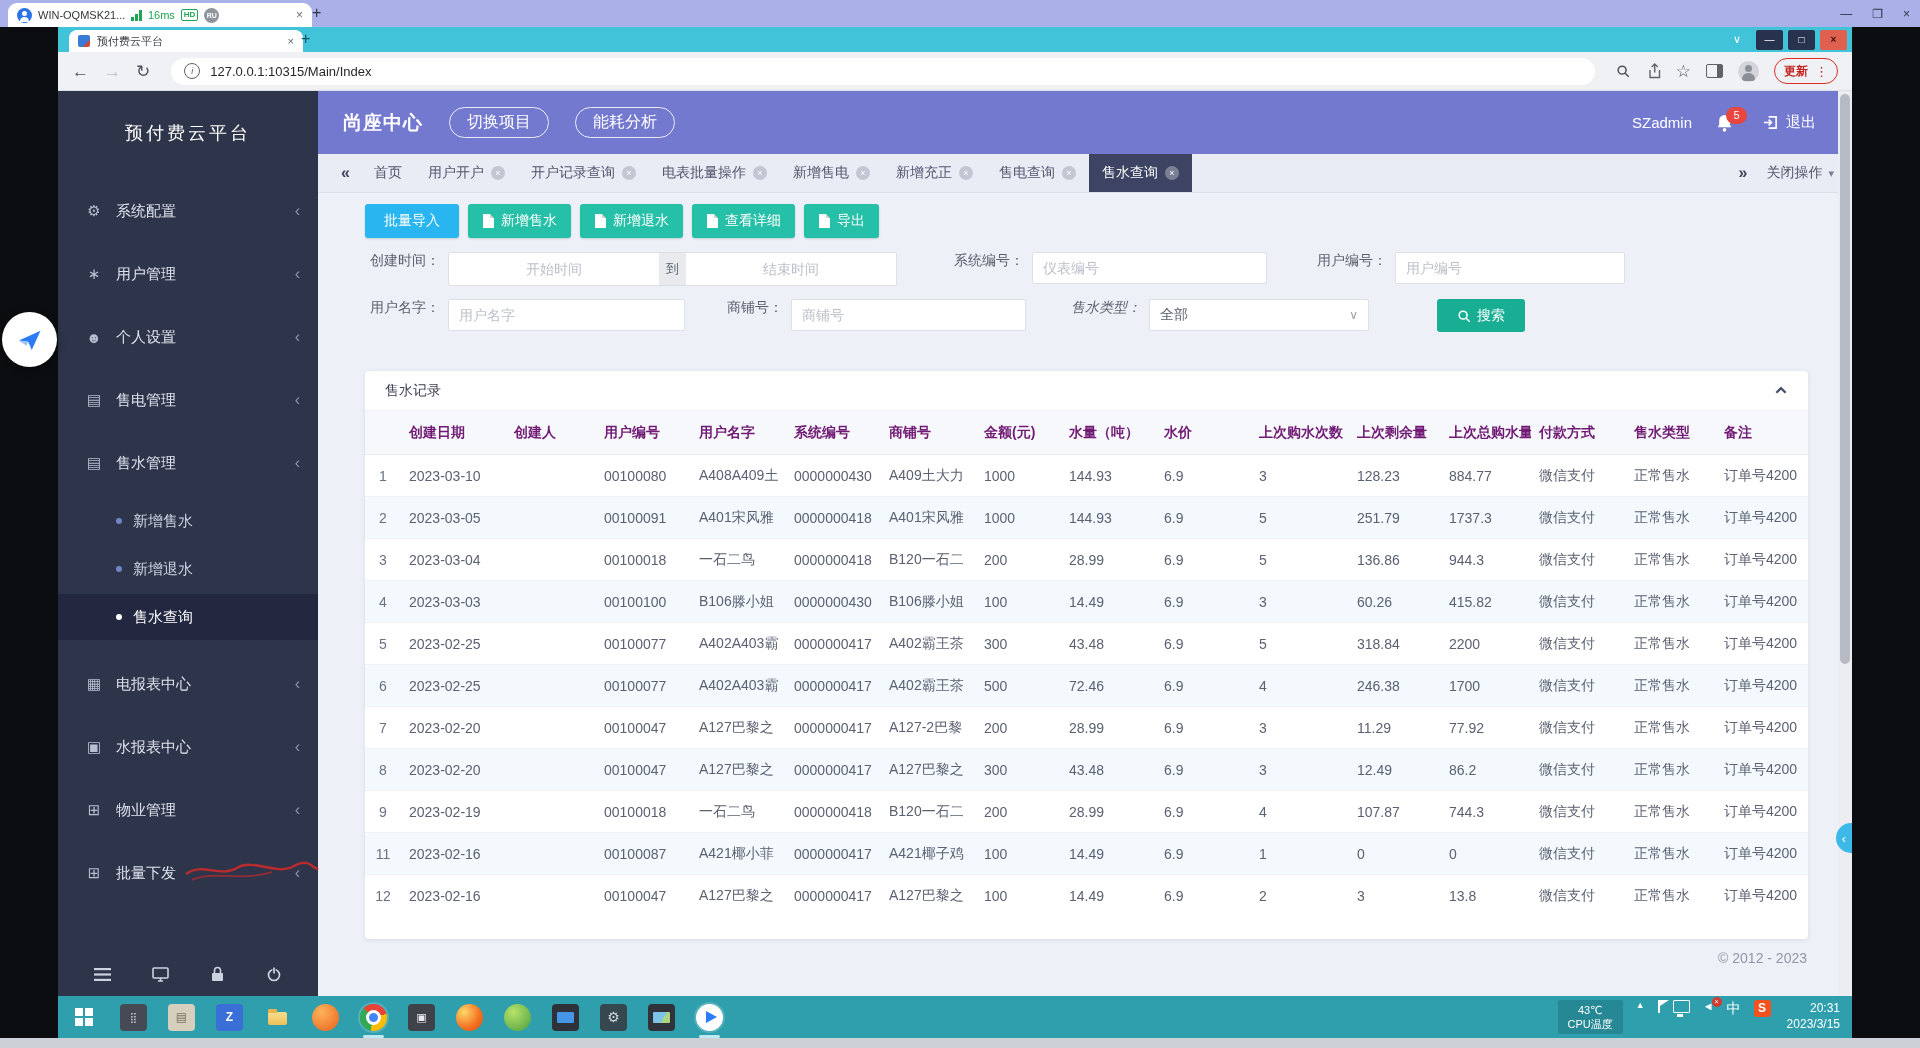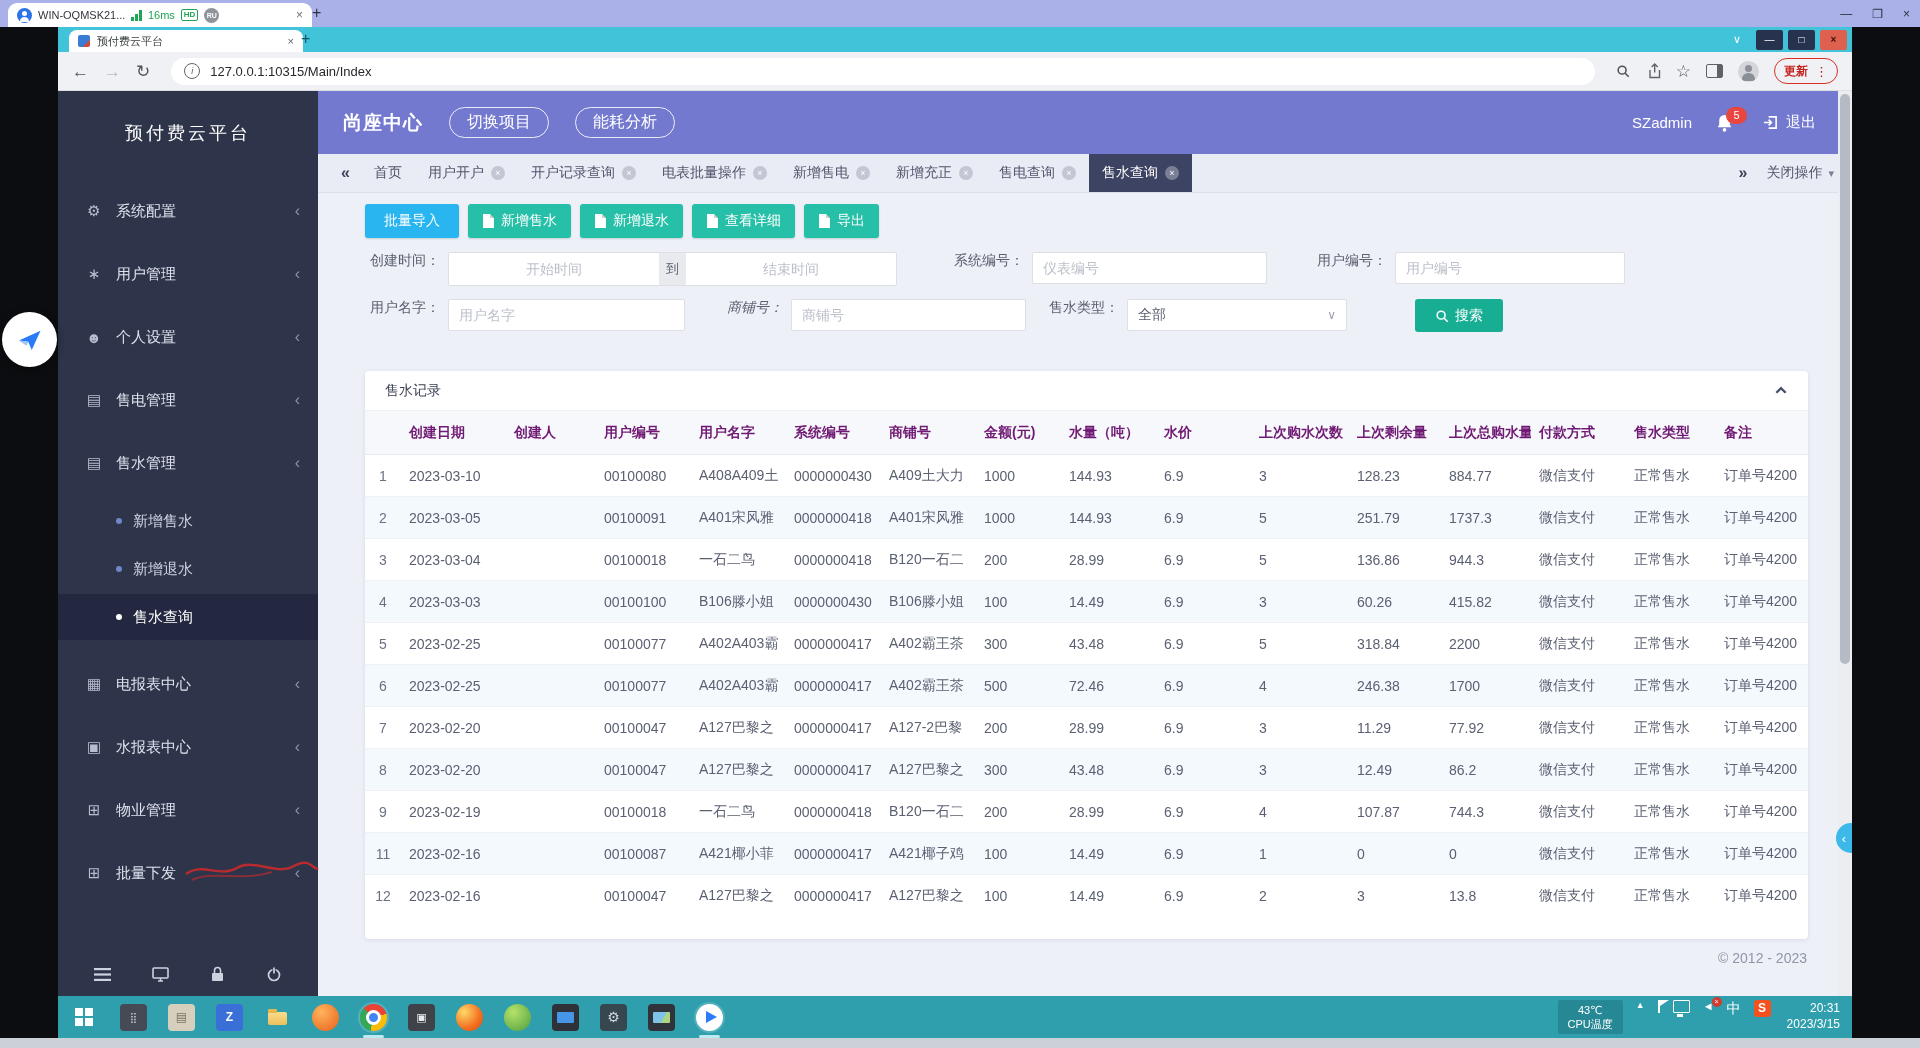--- a/index.html
+++ b/index.html
@@ -112,22 +112,22 @@
   .toolbar{margin:12px 0 0 47px;display:flex;gap:9px;}
   .tbtn{height:34px;border:none;border-radius:3px;background:var(--button-teal,#26bfa8);color:#fff;
         font-size:14px;padding:0 14px;display:flex;align-items:center;gap:7px;
         font-family:inherit;box-shadow:0 1px 2px rgba(20,60,60,.18);}
   .tbtn.blue{background:var(--button-blue,#29b5ef);padding:0 19px;}
 
   .filters{display:flex;align-items:flex-start;margin-left:47px;}
   .f1{margin-top:14px;}
   .f2{margin-top:13px;}
   .flabel{width:75px;text-align:right;color:#5a5f6e;font-size:14px;margin-right:8px;flex:none;white-space:nowrap;}
-  .w78{width:78px;}.w63{width:63px;font-style:italic;}.w77{width:77px;}
-  .ml49{margin-left:49px;}.ml42{margin-left:42px;}.ml35{margin-left:35px;}.ml38{margin-left:16px;}
+  .w78{width:78px;}.w63{width:63px;}.w77{width:77px;}
+  .ml49{margin-left:49px;}.ml42{margin-left:42px;}.ml35{margin-left:35px;}.ml38{margin-left:38px;font-style:italic;}
   .dgroup{display:flex;border:1px solid #dcdfe6;background:#fff;border-radius:2px;height:32px;align-items:stretch;}
   .dinput{width:206px;border:none;outline:none;text-align:center;font-size:14px;color:#333;
           font-family:inherit;background:transparent;}
   .dto{width:27px;background:#e9eaee;color:#5f646f;font-size:13px;display:grid;place-items:center;}
   .finput{height:32px;border:1px solid #dcdfe6;border-radius:2px;padding:0 10px;font-size:14px;color:#333;
           background:#fff;outline:none;font-family:inherit;box-sizing:border-box;}
   input::placeholder{color:#bcc0ca;}
   .w235{width:235px;}.w230{width:230px;}.w237{width:237px;}
   .fsel{width:220px;height:32px;border:1px solid #dcdfe6;border-radius:2px;background:#fff;
         display:flex;align-items:center;padding:0 10px;color:#5a5f6e;font-size:14px;box-sizing:border-box;}

